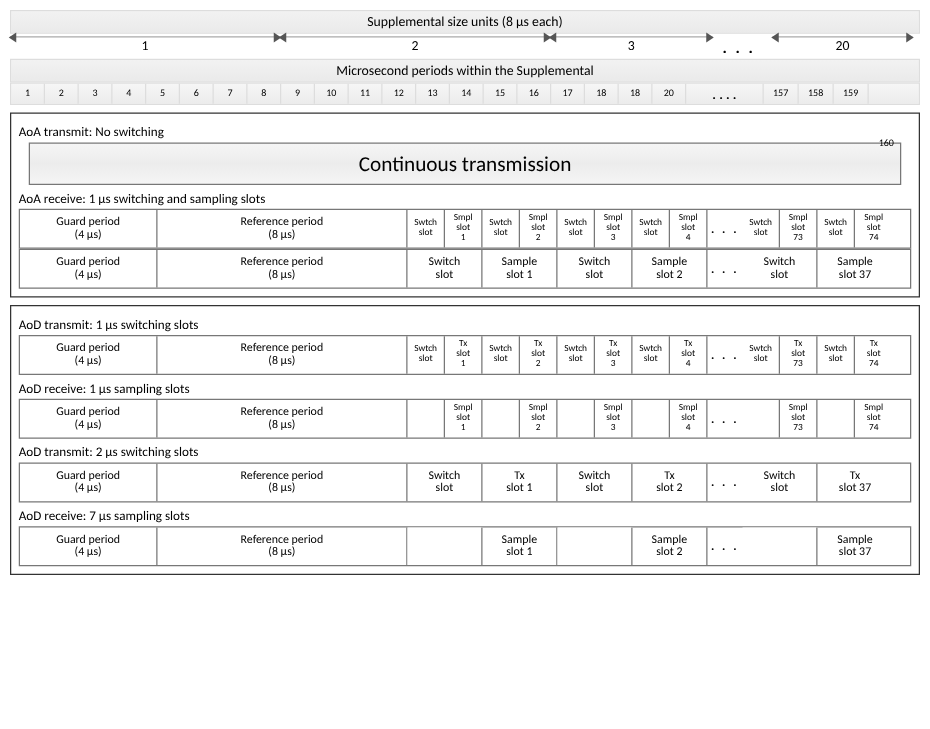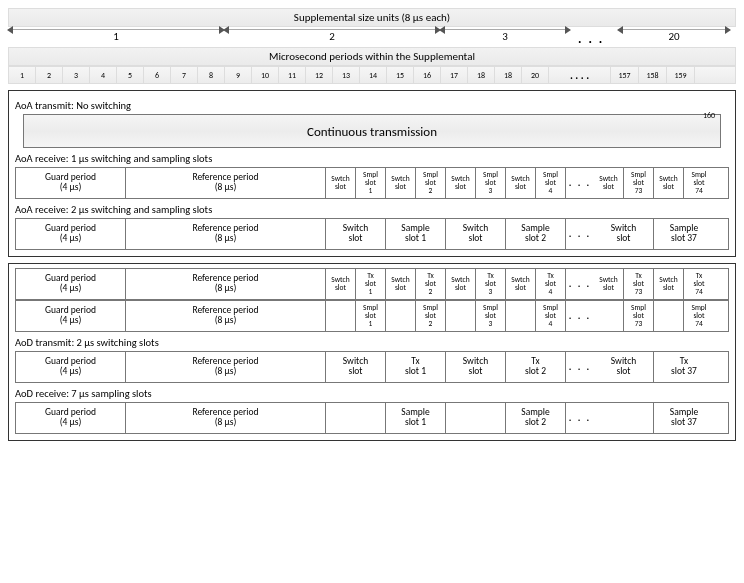--- a/index.html
+++ b/index.html
@@ -105,21 +105,21 @@
   .slot-row .cell.med { font-size: 9.5px; }
   .slot-row .cell.blank { background: #fff; }
   .ellipsis-cell { border: none !important; font-size: 13px; font-weight: bold; display:flex; align-items:center; justify-content:center; letter-spacing:2px; }
   .cont {
     border: 1px solid #777;
     height: 34px;
     margin: 2px 8px;
     display: flex;
     align-items: center;
     justify-content: center;
-    font-size: 13px;
+    font-size: 17px;
     background: linear-gradient(#f5f5f5,#ececec,#f5f5f5);
   }
   .two-line span { display:block; }
 </style>
 </head>
 <body>
 
 <div class="header-bar">Supplemental size units (8 µs each)</div>
 
 <div class="scale-wrap">
@@ -227,21 +227,20 @@
         <span style="display: block;">Swtch</span>
         <span style="display: block;">slot</span>
       </div>
       <div class="cell small" style="width: 30px;">
         <span style="display: block;">Smpl</span>
         <span style="display: block;">slot</span>
         <span style="display: block;">74</span>
       </div>
     </div>
 
-  <div class="subtitle">AoA receive: 2 µs switching and sampling slots</div>
   <div class="slot-row" id="aoa-rx2">
       <div class="cell two-line med" style="width: 110px;">
         <span>Guard period</span>
         <span>(4 µs)</span>
       </div>
       <div class="cell two-line med" style="width: 200px;">
         <span>Reference period</span>
         <span>(8 µs)</span>
       </div>
       <div class="cell two-line med" style="width: 60px;">
@@ -266,20 +265,21 @@
         <span>slot</span>
       </div>
       <div class="cell two-line med" style="width: 60px;">
         <span>Sample</span>
         <span>slot 37</span>
       </div>
     </div>
 </div>
 
 <div class="section-box">
+  <div class="subtitle">AoD transmit: 1 µs switching slots</div>
   <div class="slot-row" id="aod-tx1">
       <div class="cell two-line med" style="width: 110px;">
         <span>Guard period</span>
         <span>(4 µs)</span>
       </div>
       <div class="cell two-line med" style="width: 200px;">
         <span>Reference period</span>
         <span>(8 µs)</span>
       </div>
       <div class="cell small" style="width: 30px;">
@@ -332,20 +332,21 @@
         <span style="display: block;">Swtch</span>
         <span style="display: block;">slot</span>
       </div>
       <div class="cell small" style="width: 30px;">
         <span style="display: block;">Tx</span>
         <span style="display: block;">slot</span>
         <span style="display: block;">74</span>
       </div>
     </div>
 
+  <div class="subtitle">AoD receive: 1 µs sampling slots</div>
   <div class="slot-row" id="aod-rx1">
       <div class="cell two-line med" style="width: 110px;">
         <span>Guard period</span>
         <span>(4 µs)</span>
       </div>
       <div class="cell two-line med" style="width: 200px;">
         <span>Reference period</span>
         <span>(8 µs)</span>
       </div>
       <div class="cell small" style="width: 30px;"></div>

